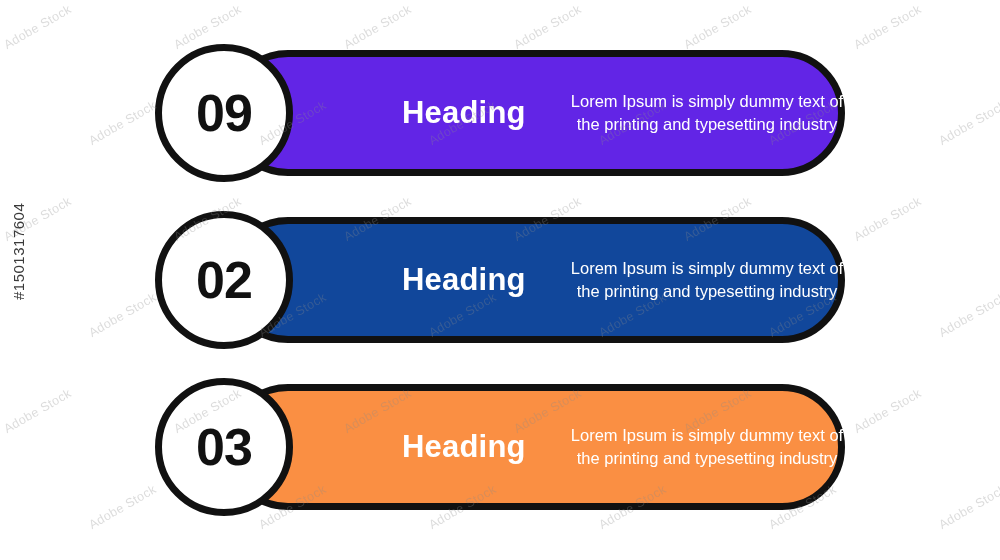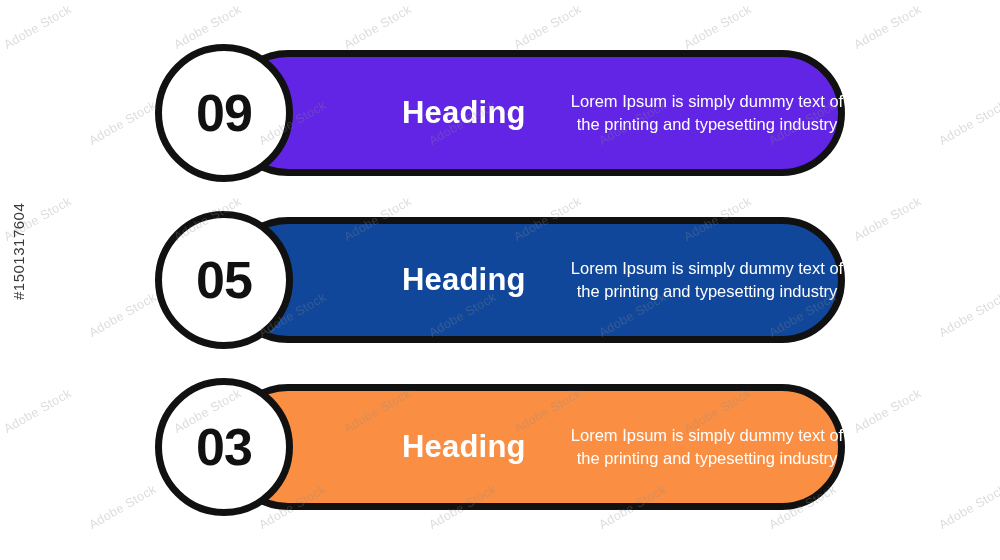--- a/index.html
+++ b/index.html
@@ -137,21 +137,21 @@
       <span class="circle-num">09</span>
     </div>
   </div>
 
   <div class="row row-2">
     <div class="bar" id="bar-2" style="background: rgb(17, 71, 155);">
       <span class="bar-heading">Heading</span>
       <span class="bar-body">Lorem Ipsum is simply dummy text of the printing and typesetting industry</span>
     </div>
     <div class="circle">
-      <span class="circle-num">05</span>
+      <span class="circle-num">02</span>
     </div>
   </div>
 
   <div class="row row-3">
     <div class="bar" id="bar-3" style="background: rgb(250, 143, 67);">
       <span class="bar-heading">Heading</span>
       <span class="bar-body">Lorem Ipsum is simply dummy text of the printing and typesetting industry</span>
     </div>
     <div class="circle">
       <span class="circle-num">03</span>

